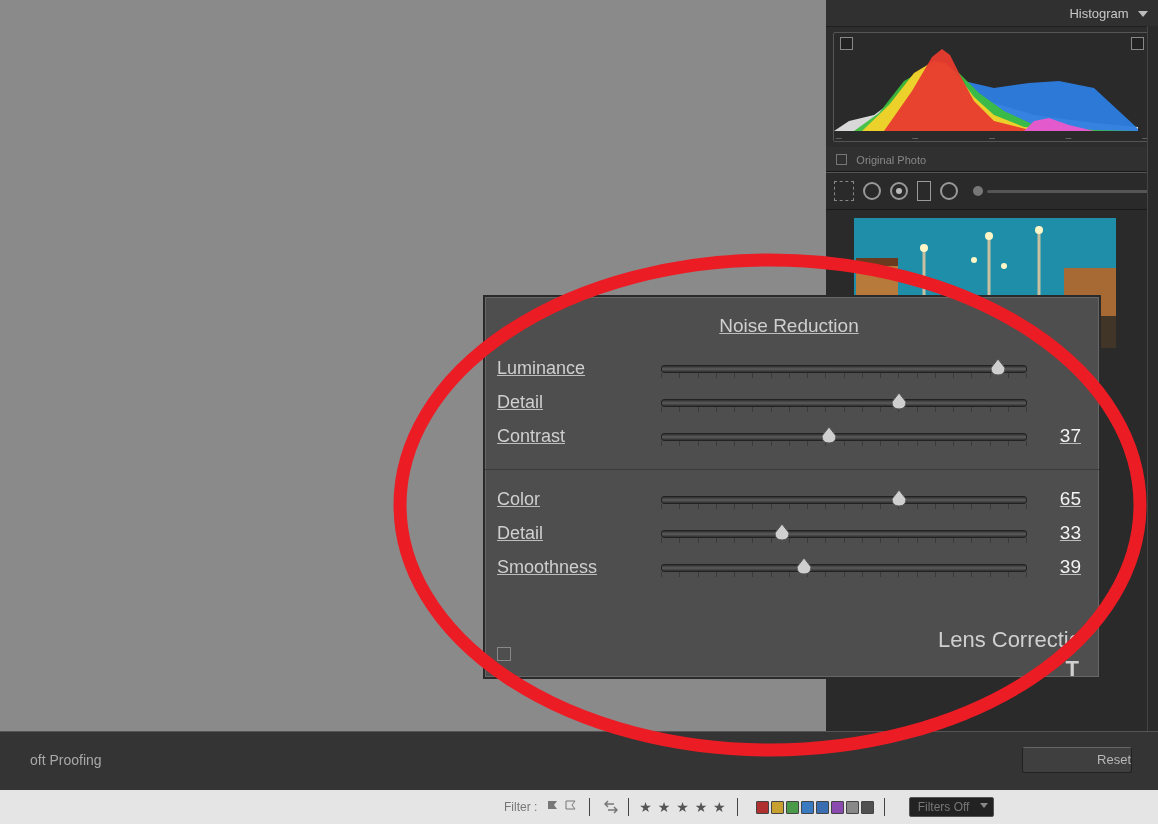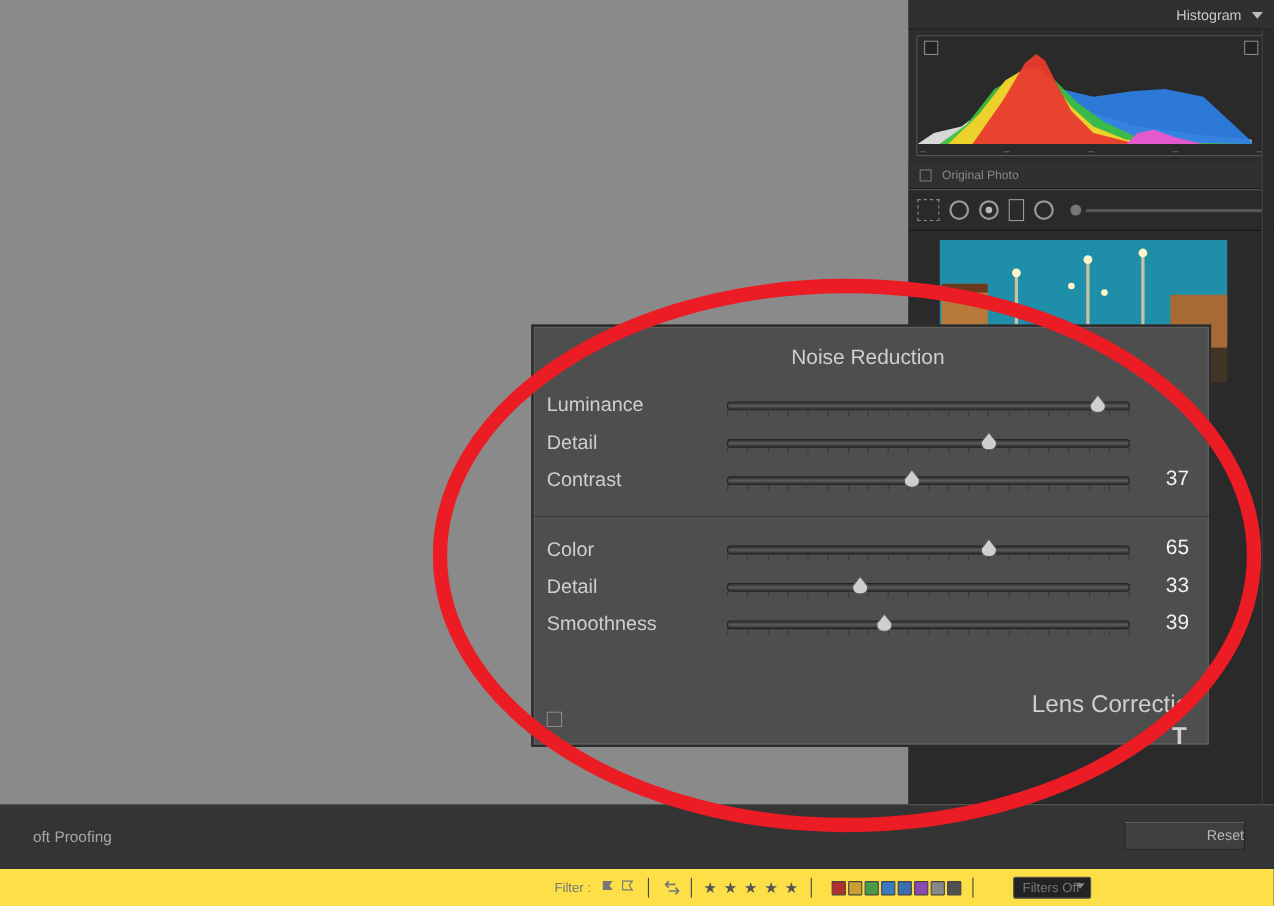--- a/index.html
+++ b/index.html
@@ -41,31 +41,31 @@
   
   .side-panel{height:22px;border-top:1px solid #555;background:#333;text-align:right;padding-right:6px;font-size:12px;color:#c8c8c8;line-height:22px;}
   #side-stack{position:absolute;right:0;top:610px;width:110px;z-index:3;}
   
   #right-scroll{position:absolute;right:0;top:26px;width:10px;height:764px;background:#2a2a2a;border-left:1px solid #444;}
   
   #mid-bar{position:absolute;left:0;top:731px;width:1158px;height:59px;background:#343434;border-top:1px solid #555;}
   #mid-bar .soft{position:absolute;left:0px;top:20px;color:#a8a8a8;font-size:14px;padding-left:30px;}
   #reset-btn{position:absolute;right:26px;top:15px;width:108px;height:24px;background:#3f3f3f;border:1px solid #222;border-top-color:#666;border-radius:3px;color:#b8b8b8;text-align:right;line-height:24px;font-size:13px;}
   
-  #black-bar{position:absolute;left:0;top:790px;width:1158px;height:34px;background:#fde047;color:#777;font-size:12px;display:flex;align-items:center;padding:0 14px;box-sizing:border-box;}
+  #black-bar{position:absolute;left:0;top:790px;width:1158px;height:34px;background:#e5e5e5;color:#777;font-size:12px;display:flex;align-items:center;padding:0 14px;box-sizing:border-box;}
   #black-bar .sep{width:1px;height:18px;background:#444;margin:0 10px;}
   #filter-label{margin-left:490px;margin-right:6px;}
   .star{color:#555;font-size:14px;letter-spacing:1px;}
   .swatches{display:flex;gap:2px;margin-left:8px;}
   .sw{width:11px;height:11px;border:1px solid #444;border-radius:1px;}
-  #filters-off{display:flex;align-items:center;margin-left:26px;background:#222;border:1px solid #555;padding:2px 10px 2px 8px;border-radius:2px;position:relative;}
+  #filters-off{display:flex;align-items:center;margin-left:14px;background:#222;border:1px solid #555;padding:2px 24px 2px 8px;border-radius:2px;position:relative;}
   #filters-off .chev{position:absolute;right:5px;top:5px;width:0;height:0;border-left:4px solid transparent;border-right:4px solid transparent;border-top:5px solid #888;}
   .flag-ic{width:14px;height:14px;margin-left:4px;}
   
-  #overlay{position:absolute;left:483px;top:295px;width:614px;height:380px;background:#4e4e4e;border:2px solid #2a2a2a;box-shadow:0 0 0 1px #666 inset;z-index:5;}
+  #overlay{position:absolute;left:483px;top:295px;width:614px;height:380px;background:#4e4e4e;border:2px solid #2a2a2a;box-shadow:0 0 0 1px #666 inset;z-index:5;text-decoration:underline;}
   #overlay .panel-inner{padding:18px 18px 8px 12px;color:#dedede;}
   #nr-title{text-align:center;font-size:19px;color:#cfcfcf;margin-bottom:14px;}
   .nr-group{}
   .nr-sep{height:6px;border-bottom:1px solid #3c3c3c;margin:10px -18px 12px -12px;}
   .nr-row{display:flex;align-items:center;height:34px;gap:14px;}
   .nr-row .lab{width:150px;font-size:18px;color:#cfcfcf;}
   .nr-row .slider{flex:1;height:22px;position:relative;}
   .nr-row .track{position:absolute;left:0;right:0;top:8px;height:6px;border-radius:3px;
      background:linear-gradient(#2f2f2f,#5c5c5c 50%,#2f2f2f);
      border:1px solid #222;}

